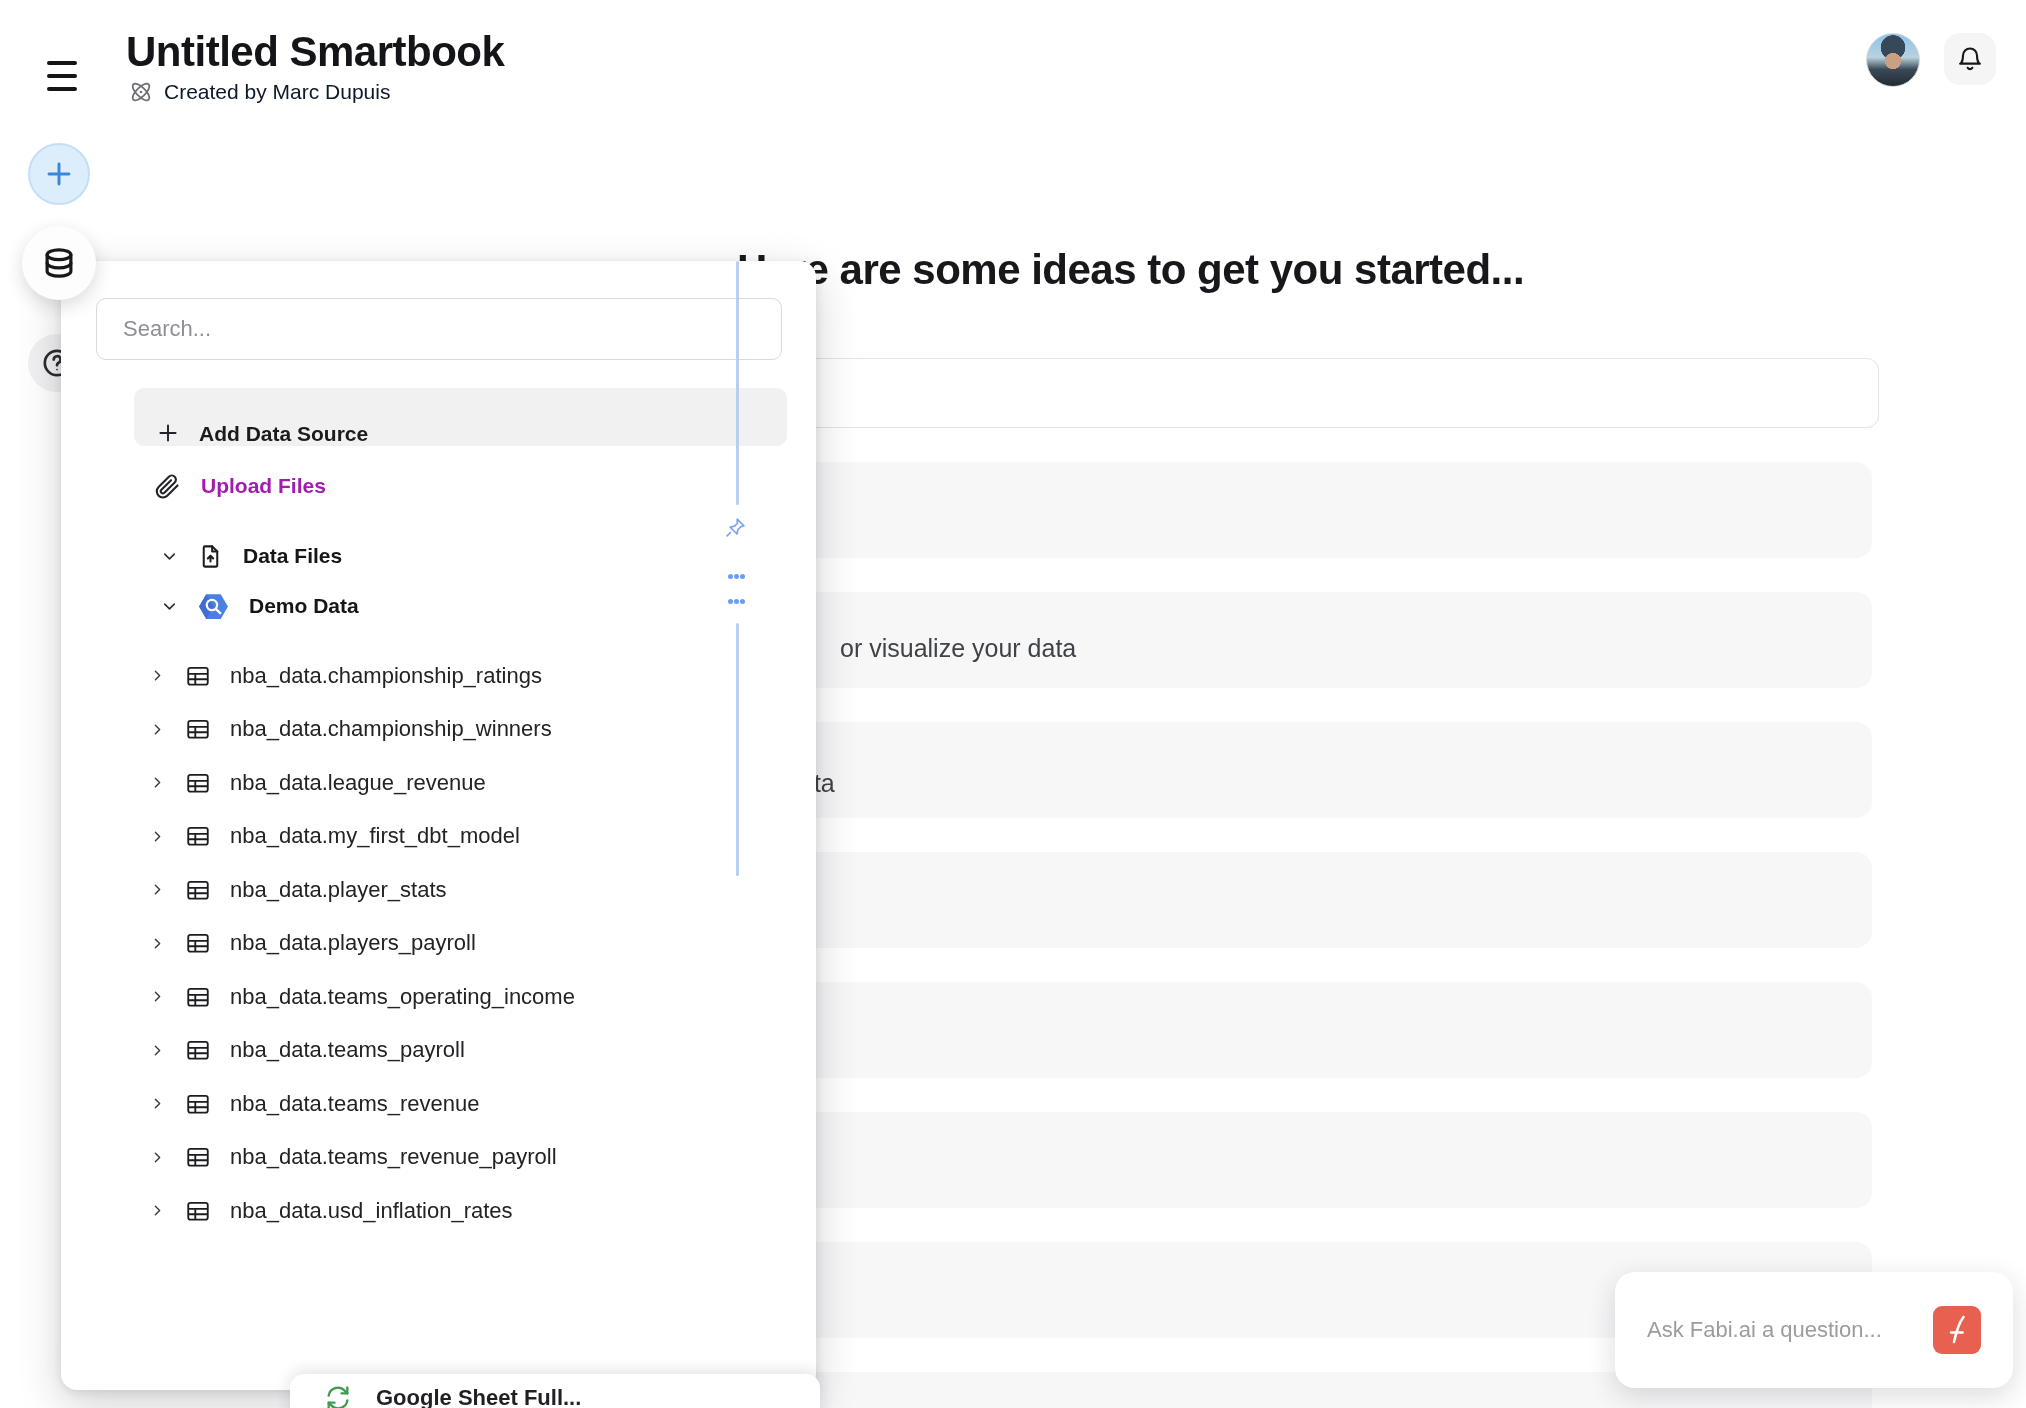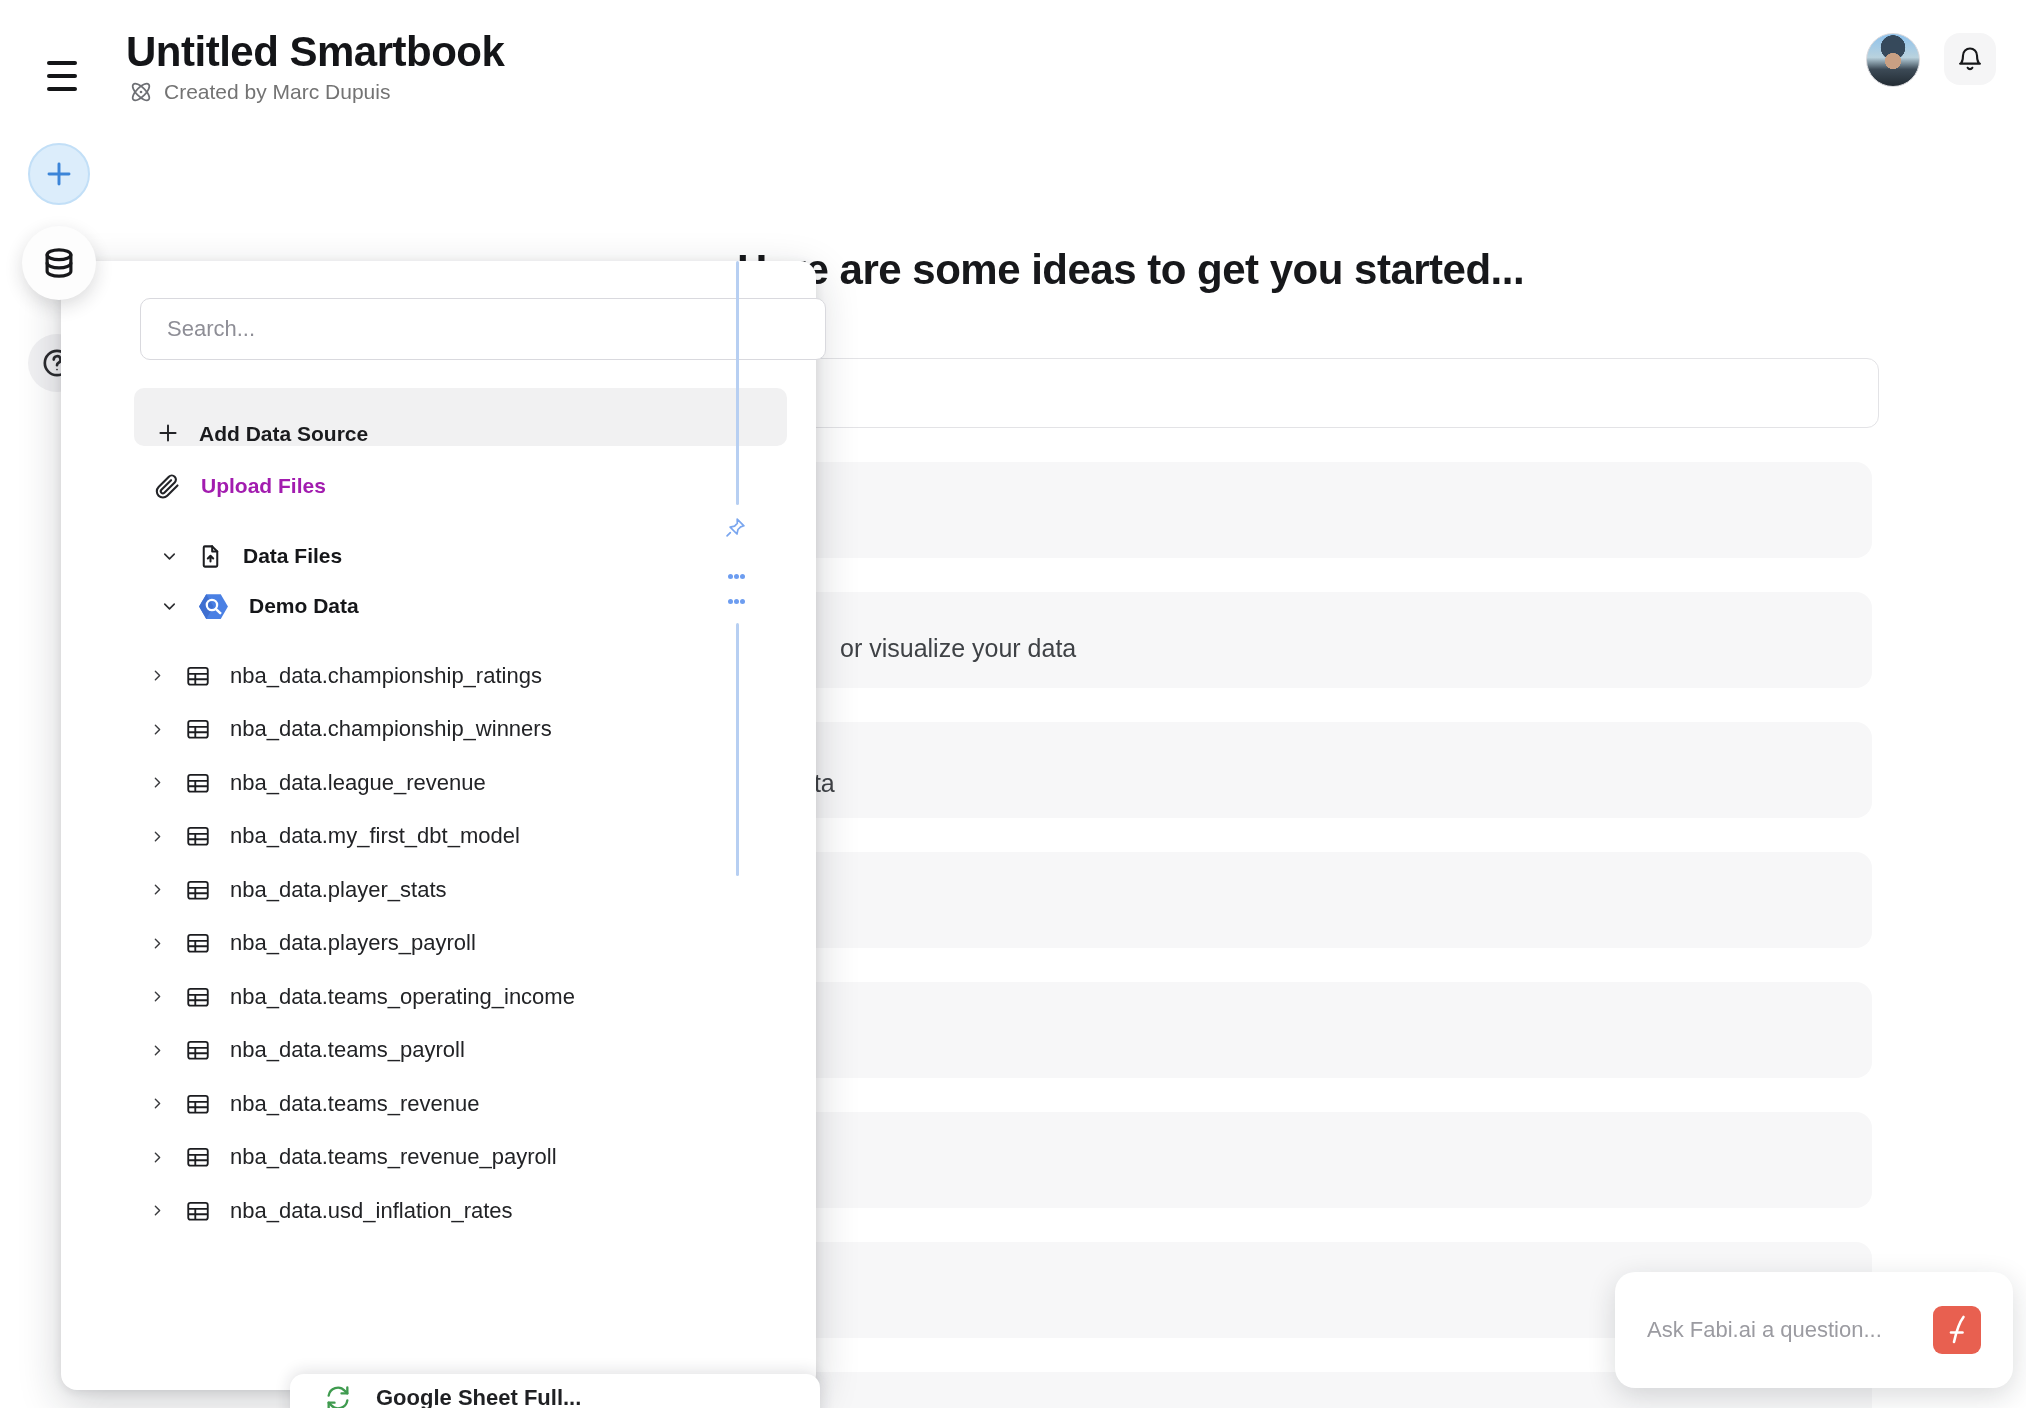--- a/index.html
+++ b/index.html
@@ -7,41 +7,41 @@
        font-family:"Liberation Sans",sans-serif;color:#1a1b1e;}
   .abs{position:absolute;}
   
   .hamburger{left:45px;top:58px;width:34px;height:36px;cursor:pointer;z-index:3;}
   .hamburger span{position:absolute;left:2px;width:30px;height:3.6px;background:#141517;border-radius:2px;}
   .hamburger span:nth-child(1){top:3px;}
   .hamburger span:nth-child(2){top:16px;}
   .hamburger span:nth-child(3){top:29px;}
   .title{left:126px;top:28px;font-size:42px;font-weight:700;letter-spacing:-0.5px;color:#141518;white-space:nowrap;z-index:3;}
   .created{left:128px;top:79px;display:flex;align-items:center;gap:10px;z-index:3;color:#5f6166;}
-  .created .txt{font-size:21px;color:#737373;}
+  .created .txt{font-size:21px;color:#0f172a;}
   .avatar{left:1866px;top:33px;width:52px;height:52px;border-radius:50%;z-index:3;overflow:hidden;
     background:
       radial-gradient(circle at 50% 52%, #c9a083 0 21%, rgba(0,0,0,0) 22%),
       radial-gradient(circle at 50% 26%, #36495b 0 26%, rgba(0,0,0,0) 27%),
       linear-gradient(180deg,#8ec2ec 0%,#b9d2de 45%,#3c4a56 68%,#222b33 100%);
     border:1px solid #d8d8dc;}
   .bell-btn{left:1944px;top:33px;width:52px;height:52px;border-radius:16px;background:#f5f5f6;z-index:3;
     display:flex;align-items:center;justify-content:center;cursor:pointer;}
   
   .rail-btn{border-radius:50%;display:flex;align-items:center;justify-content:center;cursor:pointer;}
   .btn-plus{left:28px;top:143px;width:58px;height:58px;background:#dcedfb;border:2px solid #c2dff7;z-index:20;color:#3c85d8;}
   .btn-db{left:22px;top:226px;width:74px;height:74px;background:#fdfdfd;z-index:20;color:#17181a;
     box-shadow:0 6px 18px rgba(30,30,40,.16);}
   .btn-help{left:28px;top:334px;width:58px;height:58px;background:#f1f1f3;z-index:5;color:#2a2b2e;}
   
   .panel{left:61px;top:261px;width:755px;height:1129px;background:#fff;border-radius:16px;z-index:10;
     box-shadow:0 14px 44px rgba(25,28,40,.20), 0 2px 10px rgba(25,28,40,.10);}
   .search{left:35px;top:37px;width:686px;height:62px;border:1.5px solid #d9d9de;border-radius:10px;
     background:#fff;box-sizing:border-box;padding:0 0 0 26px;font-size:22px;color:#3a3b3f;outline:none;
-    font-family:"Liberation Sans",sans-serif;margin-left:44px;}
+    font-family:"Liberation Sans",sans-serif;}
   .search::placeholder{color:#8e8e96;}
   .row-add{left:73px;top:127px;width:653px;height:58px;background:#f1f1f2;border-radius:10px;
     display:flex;align-items:flex-end;cursor:pointer;}
   .row-add .ic{margin-left:21px;display:flex;color:#232428;}
   .row-add .lbl{margin-left:18px;font-size:21px;font-weight:700;color:#1a1b1e;}
   .row-upload{left:73px;top:197px;width:633px;height:56px;display:flex;align-items:center;cursor:pointer;}
   .row-upload .ic{margin-left:19px;display:flex;color:#232428;}
   .row-upload .lbl{margin-left:20px;font-size:21px;font-weight:700;color:#a21caf;}
   .sect{position:absolute;left:0;width:720px;height:34px;display:flex;align-items:center;cursor:pointer;margin-left:48px;}
   .sect .chev{margin-left:51px;display:flex;color:#2c2d30;}

